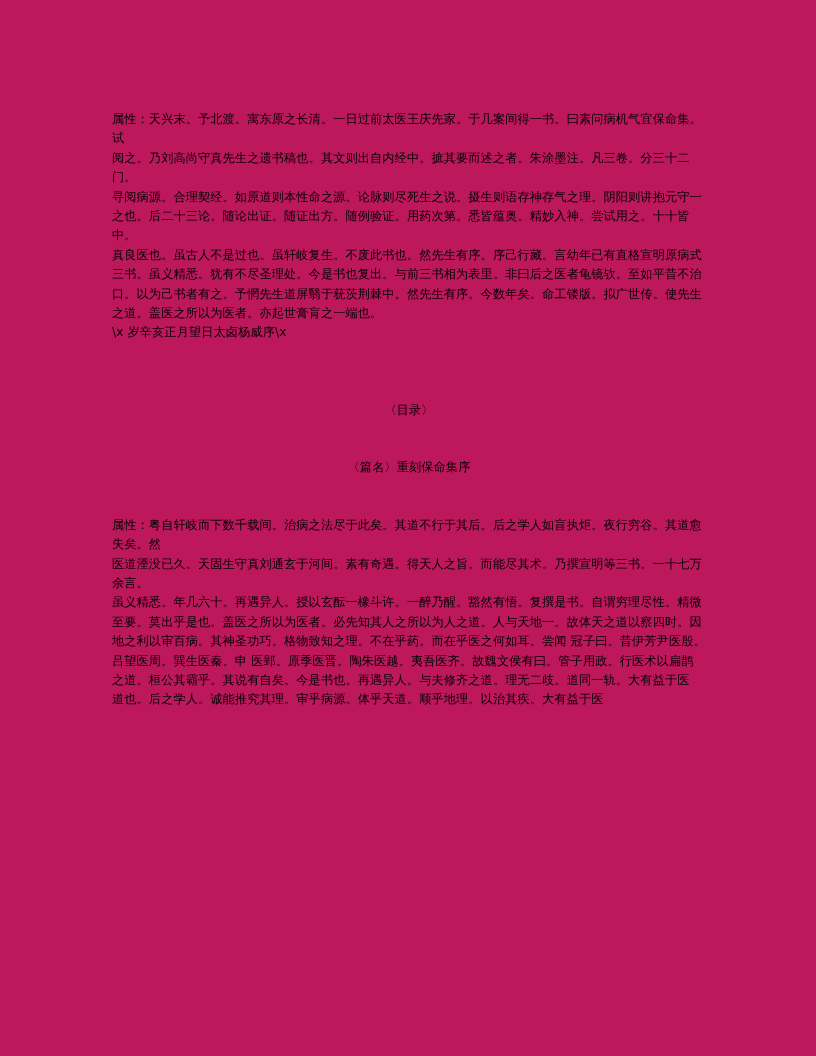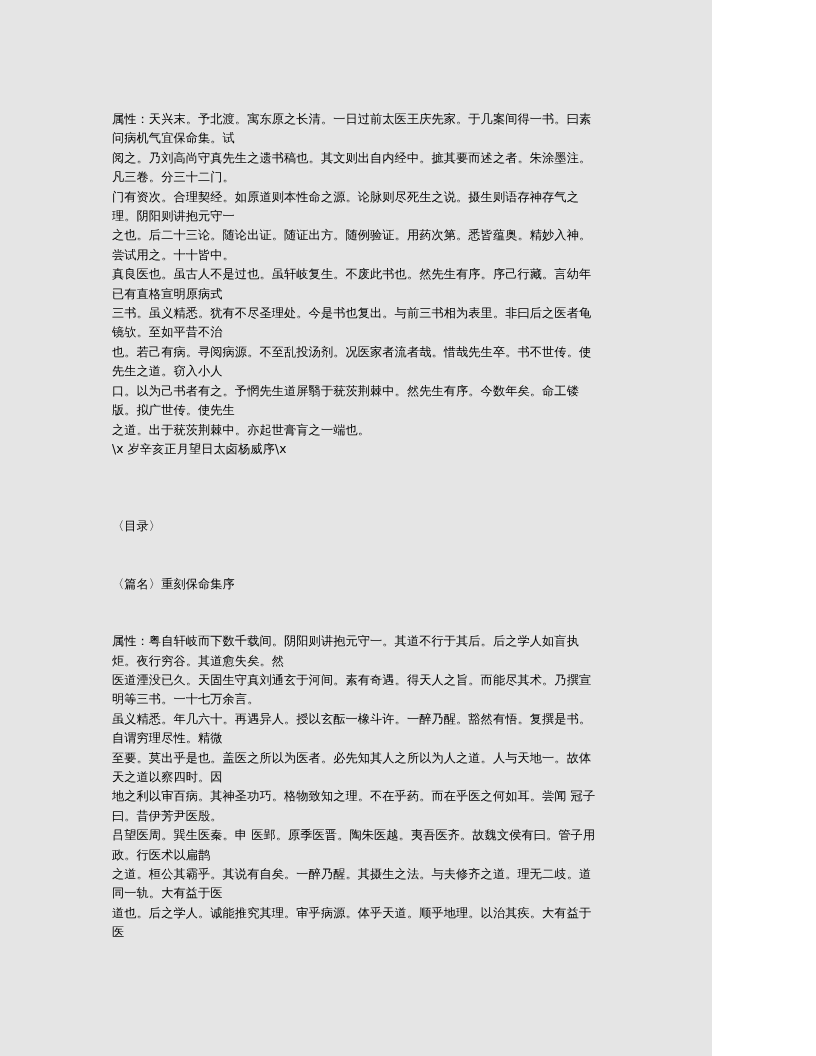--- a/index.html
+++ b/index.html
@@ -8,25 +8,25 @@
     background: #ffffff;
   }
   body {
     width: 816px;
     height: 1056px;
     font-family: "DejaVu Sans", "Liberation Sans", sans-serif;
     color: #000000;
   }
   .page {
     position: relative;
-    width: 712px;
+    width: 816px;
     height: 1056px;
     box-sizing: border-box;
     padding: 110px 110px 64px 112px;
-    background: #e5e5e5;
+    background: #be185d;
   }
   .doc-body {
     font-size: 12.2px;
     line-height: 19.4px;
     letter-spacing: 0.1px;
     text-align: left;
   }
   .para {
     margin: 0;
     padding: 0;
@@ -36,56 +36,56 @@
   .gap-large {
     height: 58px;
   }
   .gap-mid {
     height: 38px;
   }
   .section-label {
     margin: 0;
     padding: 0;
     white-space: pre-wrap;
+    text-align: center;
   }
 </style>
 </head>
 <body>
 
 <div class="page">
   <div class="doc-body">
 
     <div>
       <p class="para">属性：天兴末。予北渡。寓东原之长清。一日过前太医王庆先家。于几案间得一书。曰素问病机气宜保命集。试</p>
       <p class="para">阅之。乃刘高尚守真先生之遗书稿也。其文则出自内经中。摭其要而述之者。朱涂墨注。凡三卷。分三十二门。</p>
-      <p class="para">门有资次。合理契经。如原道则本性命之源。论脉则尽死生之说。摄生则语存神存气之理。阴阳则讲抱元守一</p>
+      <p class="para">寻阅病源。合理契经。如原道则本性命之源。论脉则尽死生之说。摄生则语存神存气之理。阴阳则讲抱元守一</p>
       <p class="para">之也。后二十三论。随论出证。随证出方。随例验证。用药次第。悉皆蕴奥。精妙入神。尝试用之。十十皆中。</p>
       <p class="para">真良医也。虽古人不是过也。虽轩岐复生。不废此书也。然先生有序。序己行藏。言幼年已有直格宣明原病式</p>
       <p class="para">三书。虽义精悉。犹有不尽圣理处。今是书也复出。与前三书相为表里。非曰后之医者龟镜欤。至如平昔不治</p>
-      <p class="para">也。若己有病。寻阅病源。不至乱投汤剂。况医家者流者哉。惜哉先生卒。书不世传。使先生之道。窃入小人</p>
       <p class="para">口。以为己书者有之。予惘先生道屏翳于莸茨荆棘中。然先生有序。今数年矣。命工镂版。拟广世传。使先生</p>
-      <p class="para">之道。出于莸茨荆棘中。亦起世膏肓之一端也。</p>
+      <p class="para">之道。盖医之所以为医者。亦起世膏肓之一端也。</p>
       <p class="para">\x 岁辛亥正月望日太卤杨威序\x</p>
     </div>
 
     <div class="gap-large"></div>
 
     <p class="section-label">〈目录〉</p>
 
     <div class="gap-mid"></div>
 
     <p class="section-label">〈篇名〉重刻保命集序</p>
 
     <div class="gap-mid"></div>
 
     <div>
-      <p class="para">属性：粤自轩岐而下数千载间。阴阳则讲抱元守一。其道不行于其后。后之学人如盲执炬。夜行穷谷。其道愈失矣。然</p>
+      <p class="para">属性：粤自轩岐而下数千载间。治病之法尽于此矣。其道不行于其后。后之学人如盲执炬。夜行穷谷。其道愈失矣。然</p>
       <p class="para">医道湮没已久。天固生守真刘通玄于河间。素有奇遇。得天人之旨。而能尽其术。乃撰宣明等三书。一十七万余言。</p>
       <p class="para">虽义精悉。年几六十。再遇异人。授以玄酝一橡斗许。一醉乃醒。豁然有悟。复撰是书。自谓穷理尽性。精微</p>
       <p class="para">至要。莫出乎是也。盖医之所以为医者。必先知其人之所以为人之道。人与天地一。故体天之道以察四时。因</p>
       <p class="para">地之利以审百病。其神圣功巧。格物致知之理。不在乎药。而在乎医之何如耳。尝闻 冠子曰。昔伊芳尹医殷。</p>
       <p class="para">吕望医周。巽生医秦。申 医郢。原季医晋。陶朱医越。夷吾医齐。故魏文侯有曰。管子用政。行医术以扁鹊</p>
-      <p class="para">之道。桓公其霸乎。其说有自矣。一醉乃醒。其摄生之法。与夫修齐之道。理无二歧。道同一轨。大有益于医</p>
+      <p class="para">之道。桓公其霸乎。其说有自矣。今是书也。再遇异人。与夫修齐之道。理无二歧。道同一轨。大有益于医</p>
       <p class="para">道也。后之学人。诚能推究其理。审乎病源。体乎天道。顺乎地理。以治其疾。大有益于医</p>
     </div>
 
   </div>
 </div>
 
 </body></html>

